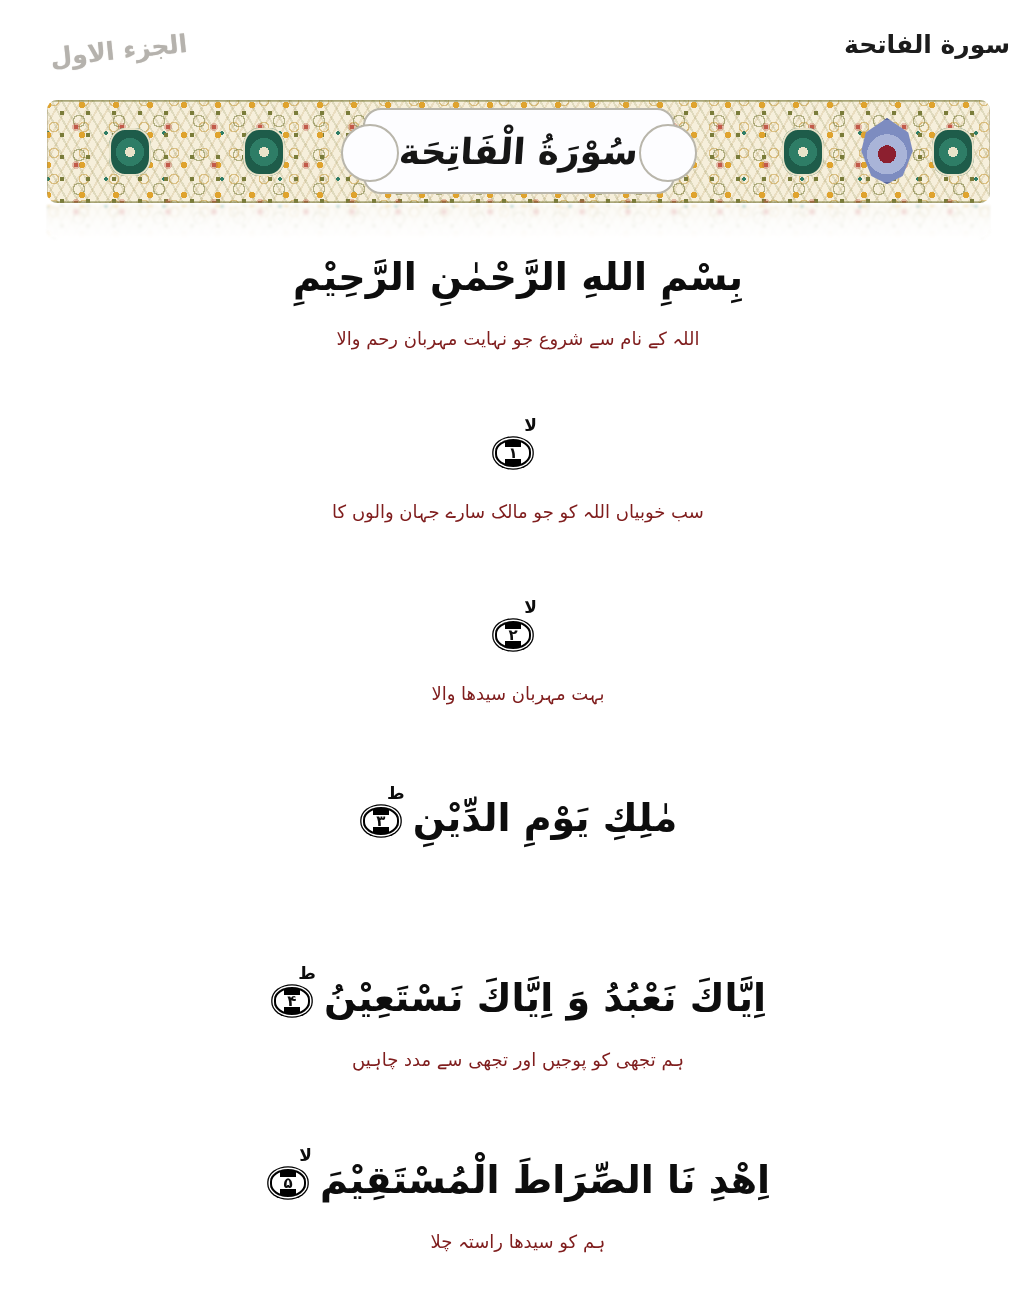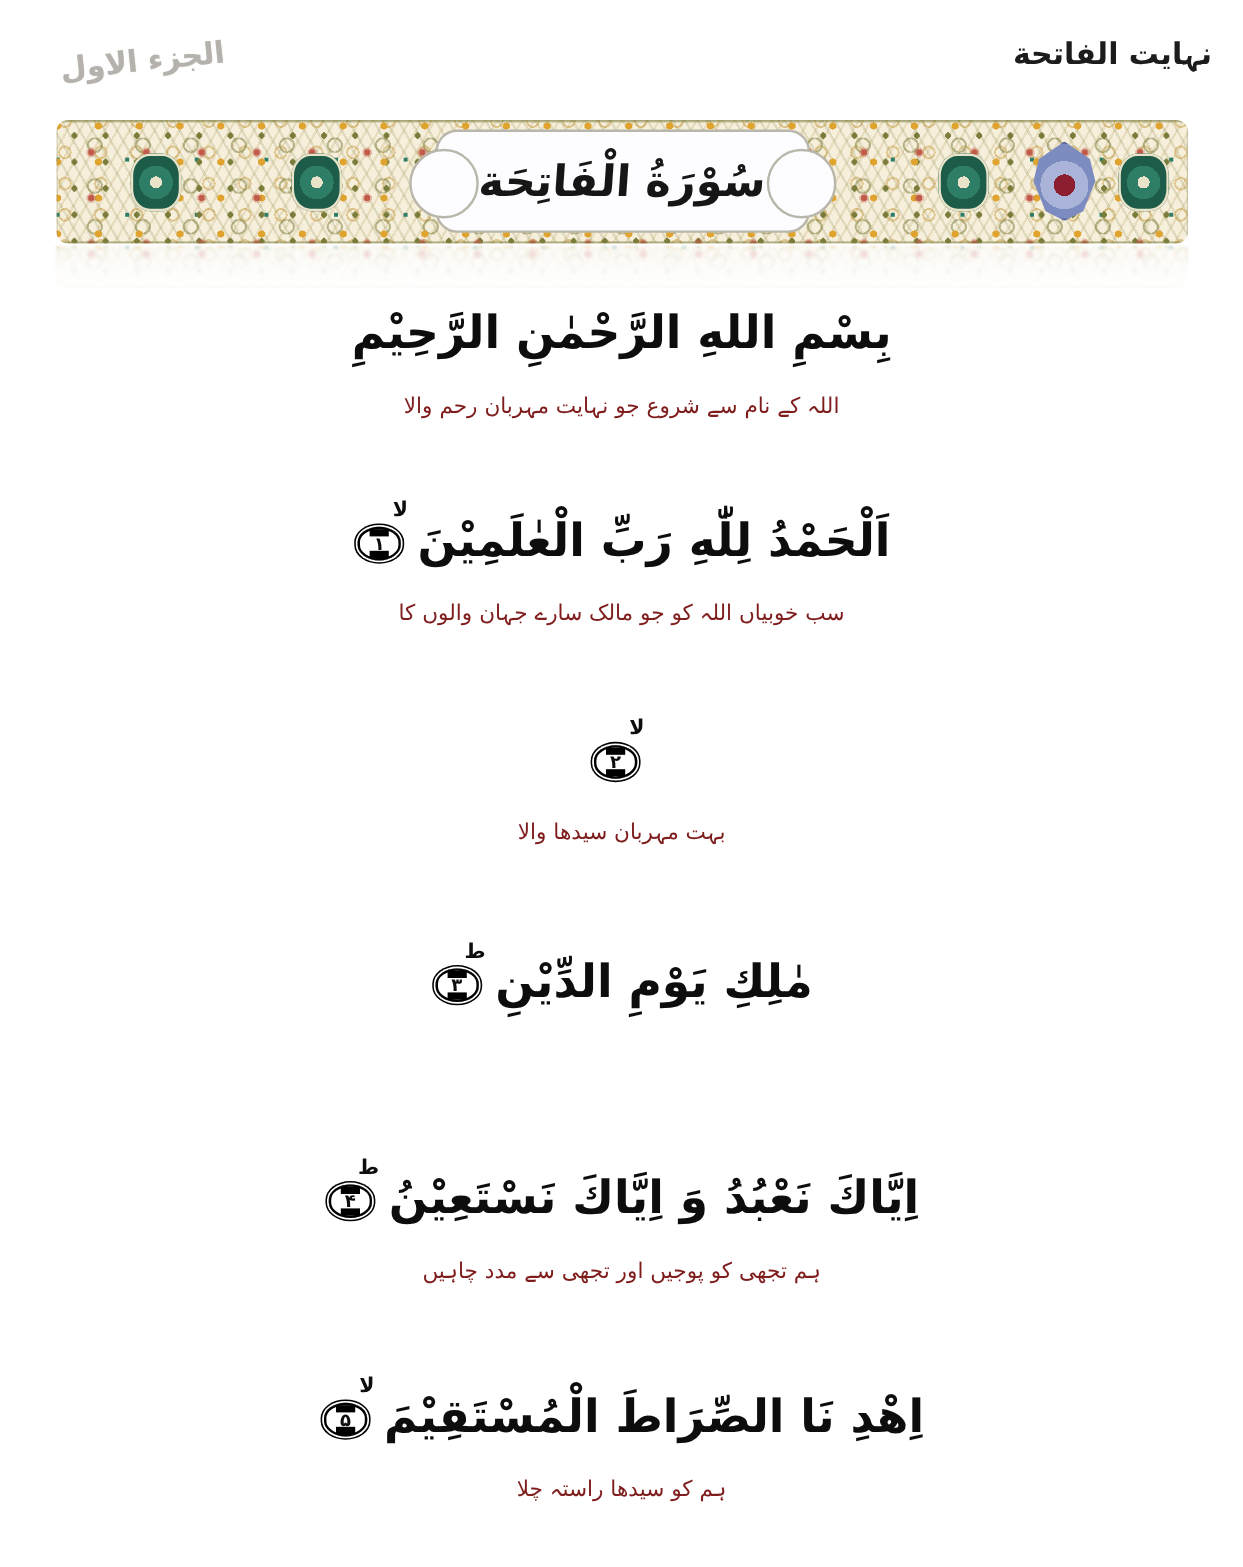--- a/index.html
+++ b/index.html
@@ -151,21 +151,21 @@
     font-size:17px; font-weight:bold; line-height:1;
     white-space:nowrap;
   }
 </style>
 </head>
 <body>
 
 <div class="page">
 
   <div class="juz-label">الجزء الاول</div>
-  <div class="surah-corner-label">نہایت الفاتحة</div>
+  <div class="surah-corner-label">سورة الفاتحة</div>
 
   <div class="band">
     <div class="band-bg"></div>
     <div class="medallion-teal" style="left:62px"></div>
     <div class="medallion-teal" style="left:196px"></div>
     <div class="medallion-shield" style="left:320px"></div>
     <div class="medallion-teal" style="left:735px"></div>
     <div class="medallion-shield" style="left:812px"></div>
     <div class="medallion-teal" style="left:885px"></div>
     <div class="cartouche">
@@ -177,21 +177,21 @@
     <div class="reflection-fade"></div>
   </div>
 
   <div class="verse-block" style="top:247px">
     <div class="ayah-line">بِسْمِ اللهِ الرَّحْمٰنِ الرَّحِيْمِ</div>
     <div class="urdu-line">اللہ کے نام سے شروع جو نہایت مہربان رحم والا</div>
   </div>
 
   <div class="verse-block" style="top:420px">
     <div class="ayah-line">
-      <span>اَلْحَمْدُ لِلّٰهِ رَبِّ الْعٰلَمِيْنَ</span><span class="ayah-marker">
+      <span class="ayah-marker">
           <span class="stop-sign">لا</span>
           <span class="ayah-number">۱</span>
         </span>
     </div>
     <div class="urdu-line">سب خوبیاں اللہ کو جو مالک سارے جہان والوں کا</div>
   </div>
 
   <div class="verse-block" style="top:602px">
     <div class="ayah-line">
       <span class="ayah-marker">

